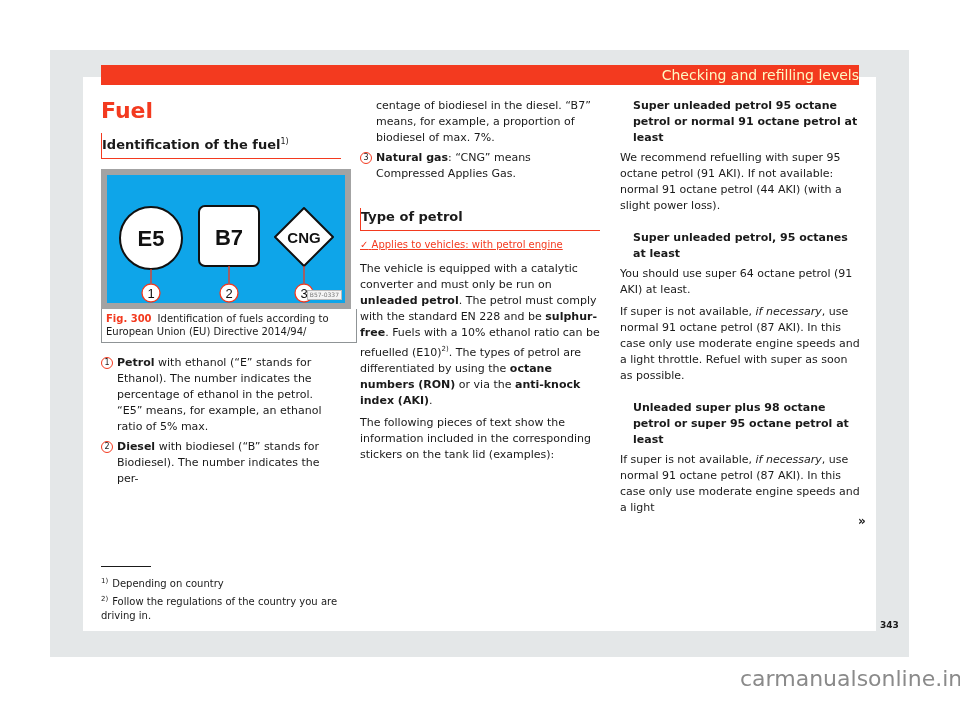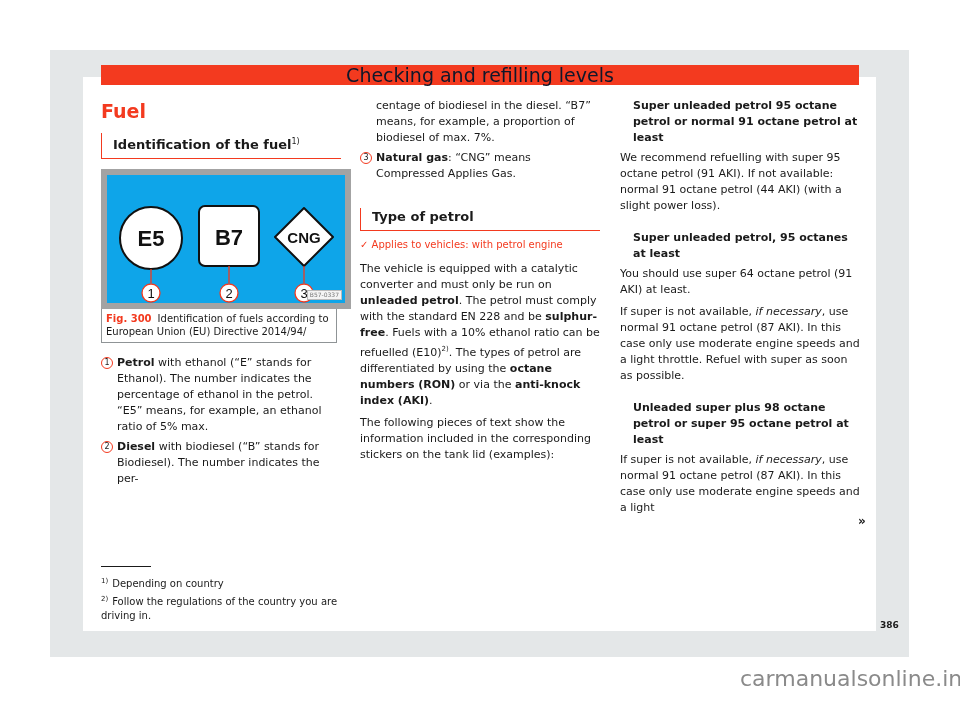--- a/index.html
+++ b/index.html
@@ -10,53 +10,53 @@
   .frame {
     position: absolute; left: 50px; top: 50px; width: 859px; height: 607px;
     background: #e4e7e8;
   }
   .page {
     position: absolute; left: 83px; top: 77px; width: 793px; height: 554px;
     background: #ffffff;
   }
   .header-bar {
     position: absolute; left: 101px; top: 65px; width: 758px; height: 20px;
-    background: #f33a1f; color: #0f172a; text-align: center;
-    font-size: 19px; line-height: 20px; font-family: "DejaVu Sans", sans-serif;
+    background: #f33a1f; color: #fef9c3; text-align: right;
+    font-size: 14px; line-height: 20px; font-family: "DejaVu Sans", sans-serif;
   }
   .col { position: absolute; top: 0; font-size: 11px; line-height: 16px; color: #1a1a1a; }
   .col1 { left: 101px; top: 99px; width: 240px; }
   .col2 { left: 360px; top: 98px; width: 240px; }
   .col3 { left: 620px; top: 98px; width: 240px; }
-  .fuel-title { color: #f33a1f; font-weight: bold; font-size: 19px; line-height: 24px; margin: 0 0 10px 0; }
+  .fuel-title { color: #f33a1f; font-weight: bold; font-size: 22px; line-height: 24px; margin: 0 0 10px 0; }
   .sec-heading {
-    font-weight: bold; font-size: 13px; line-height: 18px; padding-left: 11px;
+    font-weight: bold; font-size: 13px; line-height: 18px; padding-left: 0;
     border-left: 1px solid #f33a1f; border-bottom: 1px solid #f33a1f;
     padding-bottom: 4px; margin: 0 0 10px 0;
   }
   .sec-heading sup { font-size: 8px; font-weight: normal; }
   .figure {
     width: 238px; height: 128px; background: #0ea5e9; border: 6px solid #a3a3a3;
     position: relative;
   }
   .figure svg { position: absolute; left: 0; top: 0; }
   .fig-code { position: absolute; right: 3px; bottom: 3px; font-size: 6px; color: #777; background:#f4f4f4; border:1px solid #bbb; padding:0 2px; line-height:8px;}
   .caption {
-    width: 230px; border: 1px solid #8f9496; border-top: none; padding: 3px 0 4px 4px;
+    width: 230px; border: 1px solid #8f9496; border-top: none; padding: 3px 20px 4px 4px;
     font-size: 10px; line-height: 13px; margin-bottom: 12px;
   }
   .caption .fig-label { color: #f33a1f; font-weight: bold; margin-right: 6px; }
   p { margin: 0 0 6px 0; }
   .item { position: relative; padding-left: 16px; margin-bottom: 4px; }
   .num {
     position: absolute; left: 0; top: 2px; width: 10px; height: 10px; border: 1px solid #f33a1f;
     border-radius: 50%; font-size: 8px; line-height: 10px; text-align: center; color: #1a1a1a;
   }
   b { font-weight: bold; }
-  .applies { color: #f33a1f; font-size: 10px; margin: -4px 0 8px 0; }
+  .applies { color: #f33a1f; font-size: 10px; margin: -4px 0 8px 0; text-decoration: underline; }
   .sub-heading { font-weight: bold; margin: 0 0 4px 13px; }
   .gap { height: 10px; }
   .footnotes { position: absolute; left: 101px; top: 566px; width: 250px; font-size: 10px; line-height: 13px; }
   .fn-rule { width: 50px; border-top: 1px solid #1a1a1a; margin-bottom: 8px; }
   .fn { margin-bottom: 3px; }
   .fn sup { font-size: 7px; margin-right: 4px; }
   .continue-mark { position: absolute; left: 858px; top: 514px; font-size: 12px; font-weight: bold; }
   .page-number { position: absolute; left: 880px; top: 620px; font-size: 9px; font-weight: bold; }
   .watermark {
     position: absolute; left: 740px; top: 666px; font-size: 22px; color: #8a8a8a;
@@ -157,14 +157,14 @@
 </div>
 
 <div class="continue-mark">»</div>
 
 <div class="footnotes">
   <div class="fn-rule"></div>
   <div class="fn"><sup>1)</sup><span>Depending on country</span></div>
   <div class="fn"><sup>2)</sup><span>Follow the regulations of the country you are driving in.</span></div>
 </div>
 
-<div class="page-number">386</div>
+<div class="page-number">343</div>
 <div class="watermark">carmanualsonline.info</div>
 
 </body></html>

